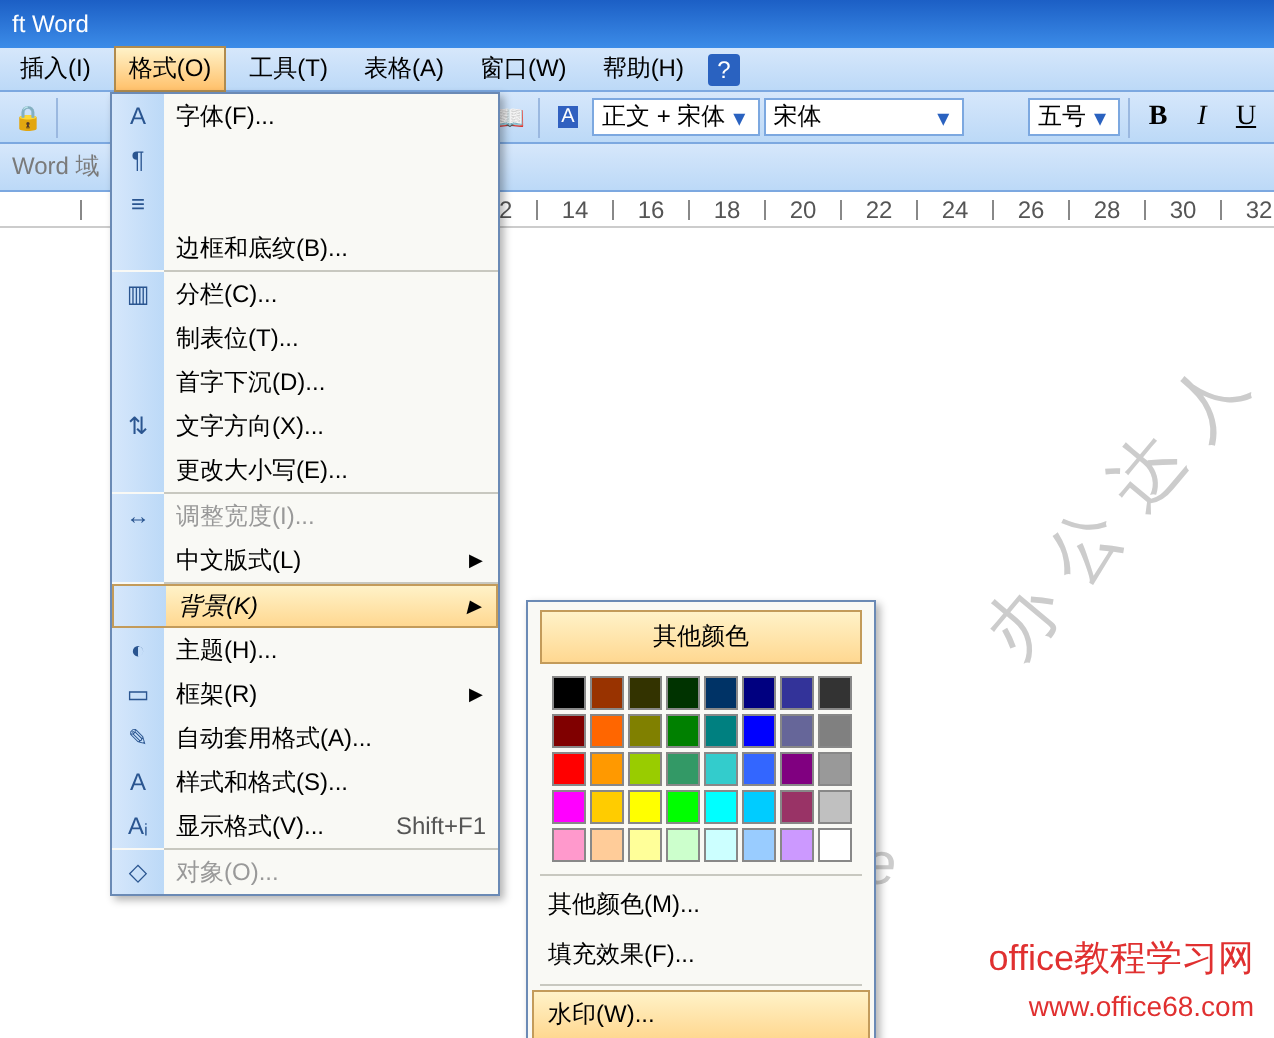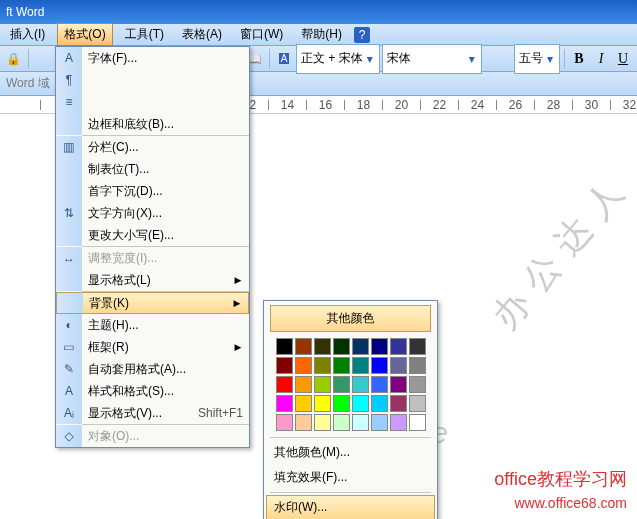--- a/index.html
+++ b/index.html
@@ -7,40 +7,40 @@
 
 .titlebar { background: linear-gradient(#1c5fc5, #3c8ce8); color: #fff; height: 24px; display: flex; align-items: center; padding: 0 6px; font-weight: normal; }
 .menubar { background: linear-gradient(#d6e7fb, #bcd9f7); height: 22px; display: flex; align-items: center; padding: 0 4px; border-bottom: 1px solid #7ca8e0; }
 .menubar-item { padding: 2px 6px; cursor: default; }
 .menubar-item.open { background: linear-gradient(#fff2c8, #ffc16b); border: 1px solid #b08b4e; }
 .menubar-sep { width: 6px; }
 .help-icon { width: 16px; height: 16px; margin-left: 6px; background: #2a62c0; color: #fff; text-align: center; line-height: 16px; border-radius: 2px; }
 
 .toolbar { background: linear-gradient(#d6e7fb, #bcd9f7); height: 26px; display: flex; align-items: center; padding: 0 4px; border-bottom: 1px solid #7ca8e0; gap: 2px; }
 .tb-btn { width: 20px; height: 20px; border: 1px solid transparent; display: inline-flex; align-items: center; justify-content: center; }
-.tb-combo { background: #fff; border: 1px solid #7ca8e0; height: 30px; display: inline-flex; align-items: center; padding: 0 2px 0 4px; }
+.tb-combo { background: #fff; border: 1px solid #7ca8e0; height: 19px; display: inline-flex; align-items: center; padding: 0 2px 0 4px; }
 .tb-combo .arrow { width: 14px; text-align: center; color: #2a62c0; }
 .tb-sep { width: 1px; height: 20px; background: #9ab8e0; margin: 0 2px; }
 
 .fieldbar { background: linear-gradient(#d6e7fb, #bcd9f7); height: 24px; display: flex; align-items: center; padding: 0 6px; color: #7a7a7a; border-bottom: 1px solid #7ca8e0; }
 
 .workspace { position: relative; height: calc(519px - 24px - 22px - 26px - 24px); display: flex; }
 .left-gutter { width: 40px; background: #a9c7ef; }
 .doc-area { flex: 1; background: #fff; position: relative; }
 .ruler { height: 18px; background: #fff; border-bottom: 1px solid #ccc; display: flex; align-items: center; font-size: 10px; color: #555; padding-left: 40px; }
 .ruler span { display: inline-block; width: 38px; text-align: center; border-left: 1px solid #888; height: 10px; line-height: 10px; }
 
 .watermark-diag { position: absolute; right: -10px; top: 130px; font-size: 36px; color: #ccc; transform: rotate(-50deg); letter-spacing: 12px; pointer-events: none; }
 .e-mark { position: absolute; right: 200px; top: 320px; font-size: 30px; color: #ccc; font-style: italic; }
 .credit1 { position: absolute; right: 10px; bottom: 28px; color: #e03030; font-size: 18px; font-family: Arial, sans-serif; }
 .credit2 { position: absolute; right: 10px; bottom: 8px; color: #e03030; font-size: 14px; font-family: Arial, sans-serif; }
 
 .dropdown { position: absolute; top: 46px; left: 55px; width: 195px; background: #f9f9f5; border: 1px solid #6b8ab5; box-shadow: 2px 2px 4px rgba(0,0,0,0.3); z-index: 10; }
 .dd-row { display: flex; align-items: center; height: 22px; padding-right: 6px; }
-.dd-row.hover { background: linear-gradient(#fff2c8, #ffd891); border: 1px solid #c39b5a; height: 22px; }
+.dd-row.hover { background: linear-gradient(#fff2c8, #ffd891); border: 1px solid #c39b5a; height: 22px; font-style: italic; }
 .dd-row.disabled { color: #999; }
 .dd-iconcol { width: 26px; height: 100%; background: linear-gradient(90deg, #d6e7fb, #bcd9f7); display: flex; align-items: center; justify-content: center; flex-shrink: 0; }
 .dd-label { flex: 1; padding-left: 6px; }
 .dd-short { padding-left: 8px; color: #555; }
 .dd-arrow { width: 10px; text-align: center; font-size: 9px; }
 .dd-sep { height: 1px; background: #c8c8c0; margin-left: 26px; }
 
 .submenu { position: absolute; top: 300px; left: 263px; width: 175px; background: #f9f9f5; border: 1px solid #6b8ab5; box-shadow: 2px 2px 4px rgba(0,0,0,0.3); z-index: 11; padding: 2px; }
 .nofill { background: linear-gradient(#fff2c8, #ffd891); border: 1px solid #c39b5a; text-align: center; padding: 4px 0; margin: 2px 4px; }
 .palette { display: grid; grid-template-columns: repeat(8, 17px); grid-auto-rows: 17px; gap: 2px; padding: 4px 6px; justify-content: center; }
@@ -189,21 +189,21 @@
     </div>
     <div class="dd-sep"></div>
     <div class="dd-row disabled">
       <div class="dd-iconcol">
         <span class="ic">↔</span>
       </div>
       <div class="dd-label">调整宽度(I)...</div>
     </div>
     <div class="dd-row">
       <div class="dd-iconcol"></div>
-      <div class="dd-label">显示格式(L)</div>
+      <div class="dd-label">中文版式(L)</div>
       <div class="dd-arrow">▶</div>
     </div>
     <div class="dd-sep"></div>
     <div class="dd-row hover">
       <div class="dd-iconcol"></div>
       <div class="dd-label">背景(K)</div>
       <div class="dd-arrow">▶</div>
     </div>
     <div class="dd-row">
       <div class="dd-iconcol">

